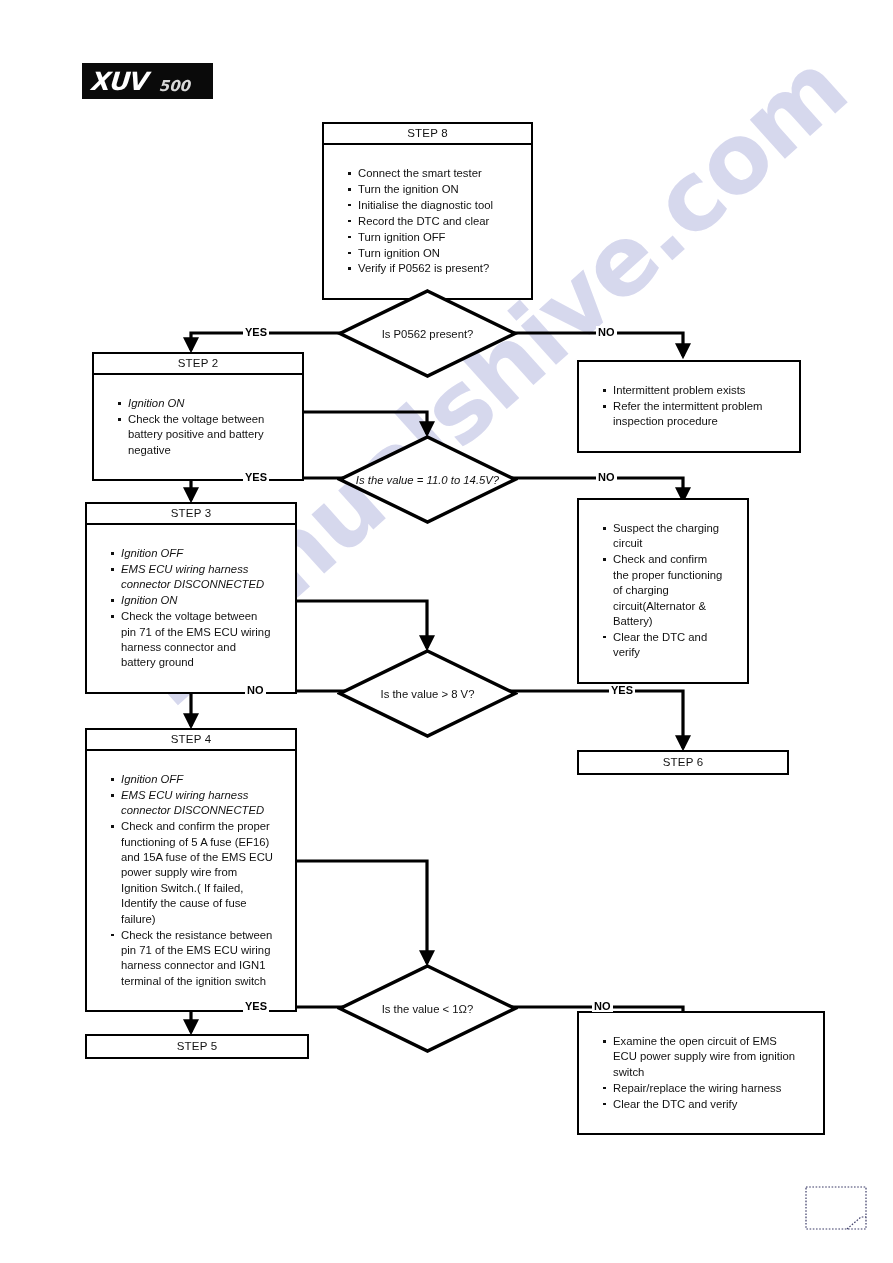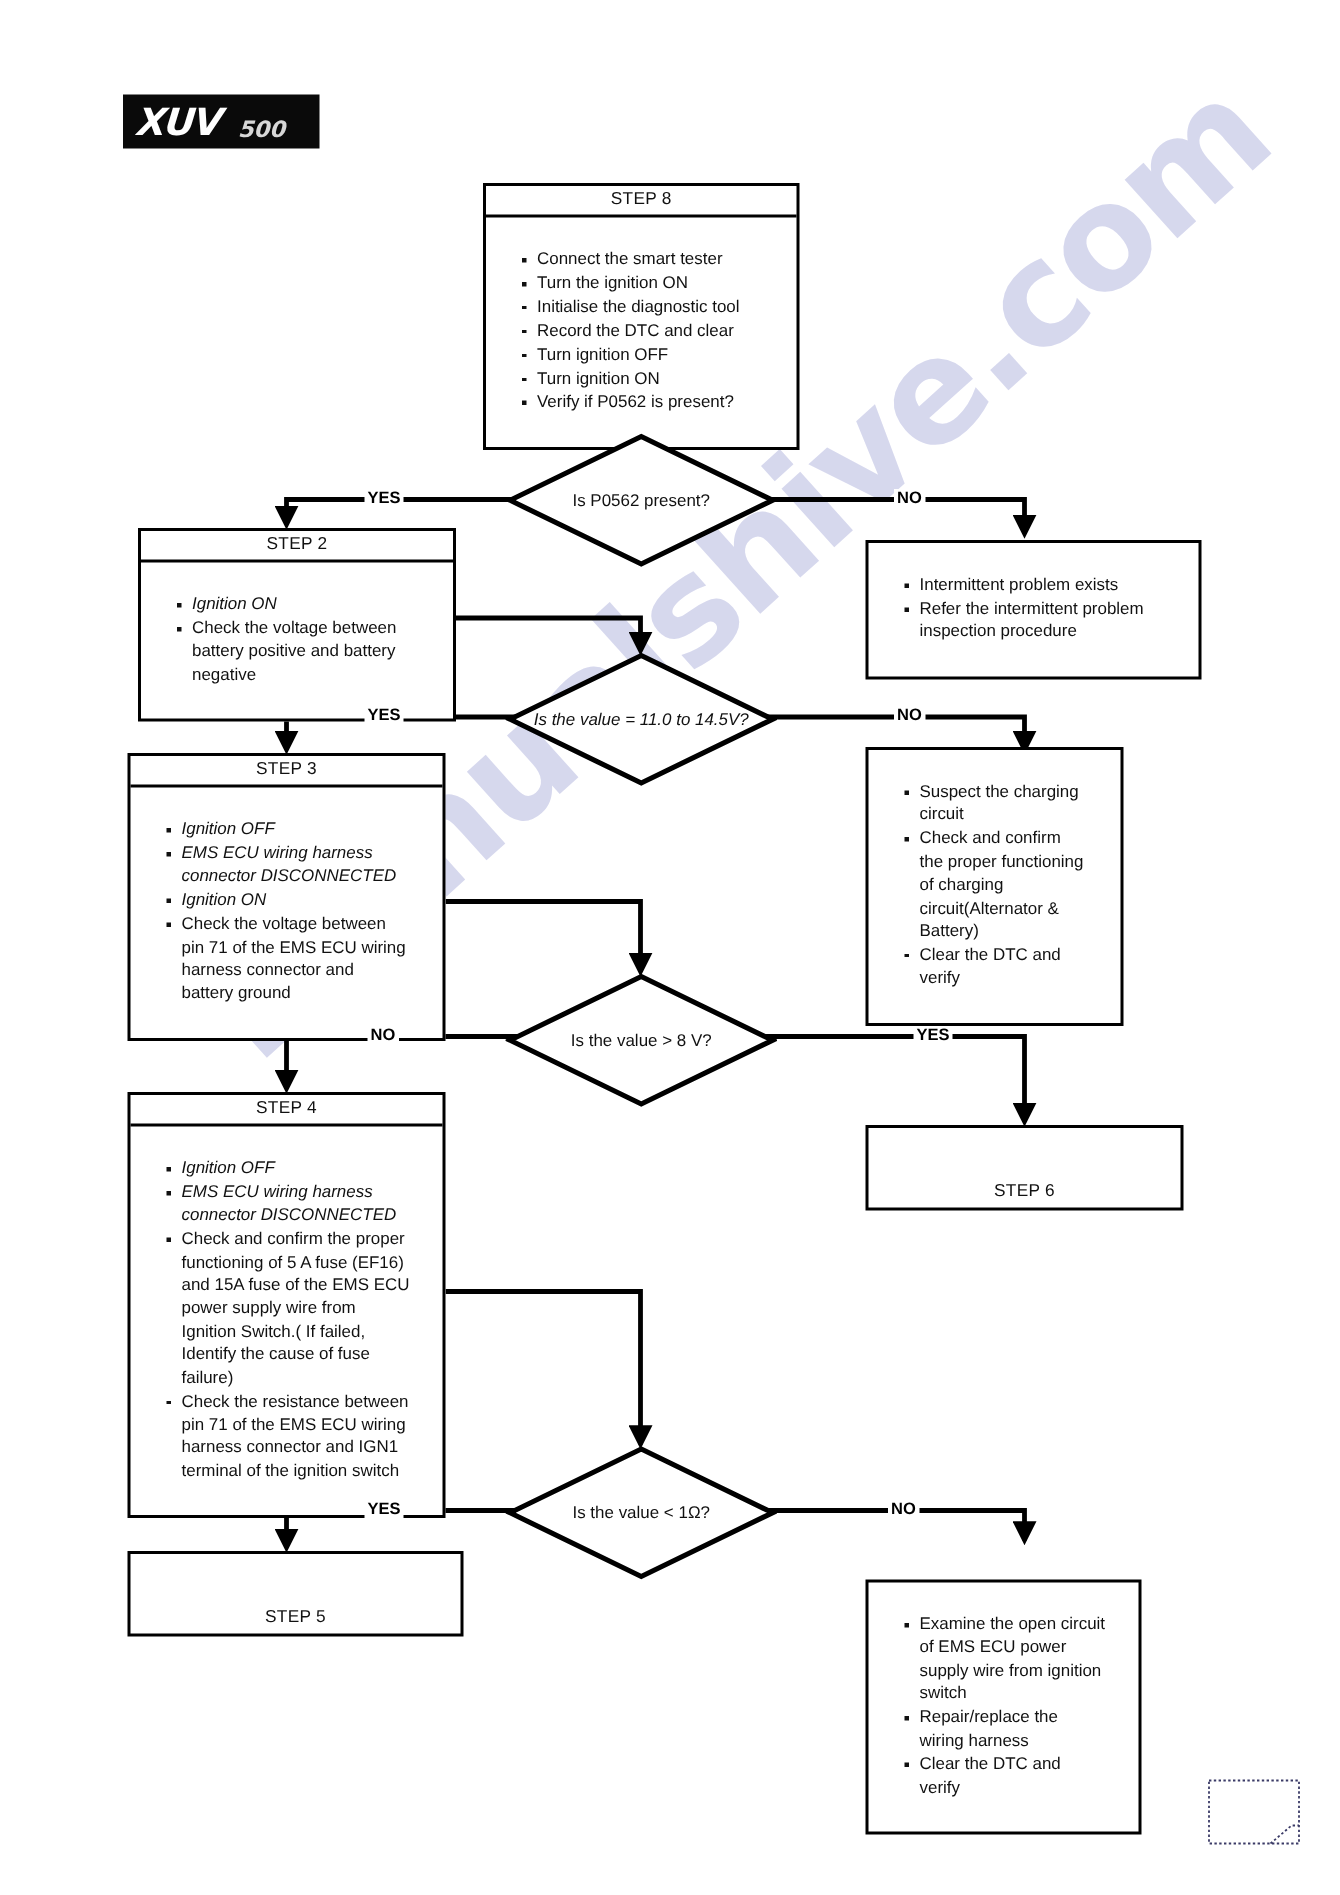--- a/index.html
+++ b/index.html
@@ -97,22 +97,21 @@
     box-sizing: border-box;
     border-bottom: 2.5px solid #000;
     text-align: center;
     font-size: 11.5px;
     color: #111;
     padding: 3px 0 4px 0;
     letter-spacing: 0.2px;
   }
   .node-title.solo {
     border-bottom: none;
-    padding: 21px 0 5px 0;
-    margin-top: 15px;
+    padding: 4px 0 5px 0;
   }
   .node-body {
     padding: 5px 6px 5px 4px;
   }
   ul.items {
     list-style: none;
     margin: 16px;
     padding: 0;
   }
   ul.items li {
@@ -343,21 +342,21 @@
     <svg width="181" height="91" viewBox="0 0 181 91">
       <polygon points="90.5,3 178,45.5 90.5,88 3,45.5" fill="#fff" stroke="#000" stroke-width="3.4"></polygon>
     </svg>
     <div class="diamond-label">Is the value &lt; 1Ω?</div>
   </div>
 
   <div class="node" style="left:85px; top:1034px; width:224px;">
     <div class="node-title solo">STEP 5</div>
   </div>
 
-  <div class="node" style="left:577px; top:1053px; width:184px;">
+  <div class="node" style="left:577px; top:1011px; width:248px;">
     <div class="node-body">
       <ul class="items">
         <li>Examine the open  circuit of EMS ECU power supply wire from ignition switch</li>
         <li>Repair/replace the wiring harness</li>
         <li>Clear the DTC and verify</li>
       </ul>
     </div>
   </div>
 
   <div class="corner-mark">

